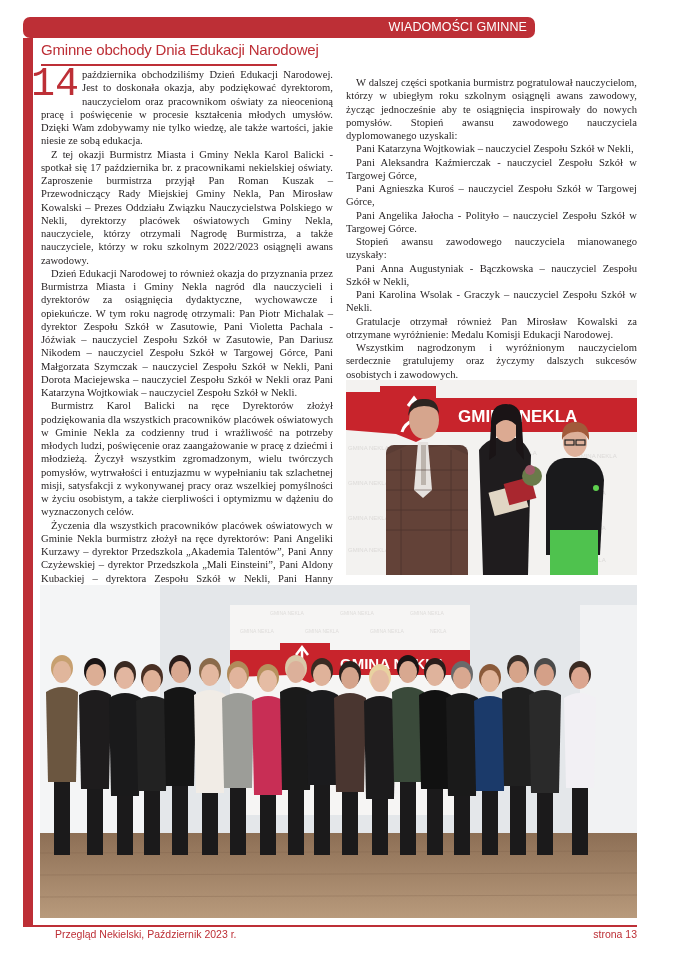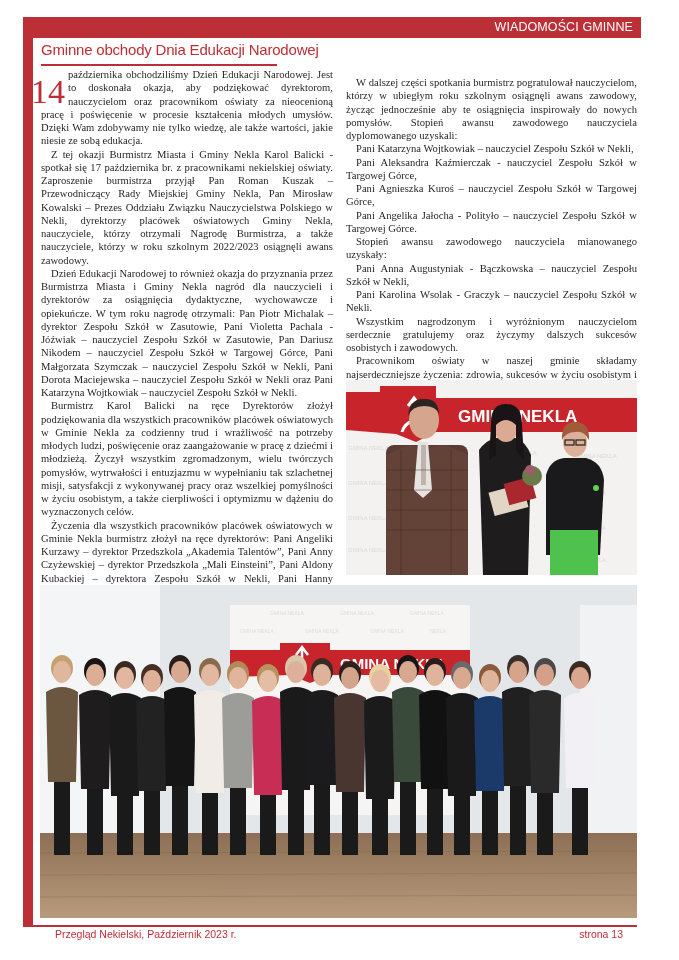--- a/index.html
+++ b/index.html
@@ -1,35 +1,35 @@
 <!DOCTYPE html>
 <html><head>
 <meta charset="utf-8">
 <style>
   html,body{margin:0;padding:0;background:#fff;}
   body{width:679px;height:960px;position:relative;overflow:hidden;font-family:"DejaVu Serif","Liberation Serif",serif;color:#231f20;}
-  .header-bar{position:absolute;left:23px;top:17px;width:618px;height:21px;background:#bd2f36;}
+  .header-bar{position:absolute;left:23px;top:17px;width:512px;height:21px;background:#bd2f36;border-radius:7px;}
   .header-label{position:absolute;right:8px;top:3px;font-family:"Liberation Sans",sans-serif;font-size:12.5px;color:#fff;letter-spacing:0.1px;}
   .left-stripe{position:absolute;left:23px;top:38px;width:10px;height:887px;background:#bd2f36;}
   .title{position:absolute;left:41px;top:41px;font-family:"Liberation Sans",sans-serif;font-size:15px;color:#bd2f36;letter-spacing:-0.2px;}
   .title-rule{position:absolute;left:41px;top:64px;width:236px;height:1.5px;background:#bd2f36;}
   .col{position:absolute;font-family:"Liberation Serif",serif;font-size:10.6px;line-height:13.25px;text-align:justify;color:#231f20;}
   .col p{margin:0;text-indent:10px;hyphens:auto;}
   .col-left{left:41px;top:68px;width:292px;}
   .col-right{left:346px;top:76px;width:291px;}
-  .dropcap{float:left;font-size:34px;line-height:26px;color:#bd2f36;margin:11px 3px 0 -10px;padding:0;font-family:Liberation Serif, serif;}
+  .dropcap{float:left;font-size:40px;line-height:26px;color:#bd2f36;margin:4px 3px 0 -10px;padding:0;font-family:Liberation Mono, monospace;}
   .sign{text-align:right;font-style:italic;text-indent:0 !important;}
   .noindent{text-indent:0 !important;}
   
   .photo{position:absolute;overflow:hidden;}
   .photo1{left:346px;top:380px;width:291px;height:195px;background:#f0eeec;}
   .photo2{left:40px;top:585px;width:597px;height:333px;background:#e9eaec;}
   .footer-rule{position:absolute;left:23px;top:925px;width:614px;height:1.5px;background:#bd2f36;}
   .footer-left{position:absolute;left:23px;top:928px;font-family:"Liberation Sans",sans-serif;font-size:10.5px;color:#bd2f36;margin-left:32px;}
-  .footer-right{position:absolute;right:56px;top:928px;font-family:"Liberation Sans",sans-serif;font-size:10.5px;color:#bd2f36;}
+  .footer-right{position:absolute;right:42px;top:928px;font-family:"Liberation Sans",sans-serif;font-size:10.5px;color:#bd2f36;}
   .banner-text{font-family:"Liberation Sans",sans-serif;font-weight:bold;fill:#fff;}
 </style>
 </head>
 <body>
 
 <div class="header-bar">
   <span class="header-label">WIADOMOŚCI GMINNE</span>
 </div>
 <div class="left-stripe"></div>
 
@@ -46,20 +46,21 @@
 
 <div class="col col-right">
   <p>W dalszej części spotkania burmistrz pogratulował nauczycielom, którzy w ubiegłym roku szkolnym osiągnęli awans zawodowy, życząc jednocześnie aby te osiągnięcia inspirowały do nowych pomysłów. Stopień awansu zawodowego nauczyciela dyplomowanego uzyskali:</p>
   <p>Pani Katarzyna Wojtkowiak – nauczyciel Zespołu Szkół w Nekli,</p>
   <p>Pani Aleksandra Kaźmierczak - nauczyciel Zespołu Szkół w Targowej Górce,</p>
   <p>Pani Agnieszka Kuroś – nauczyciel Zespołu Szkół w Targowej Górce,</p>
   <p>Pani Angelika Jałocha - Polityło – nauczyciel Zespołu Szkół w Targowej Górce.</p>
   <p>Stopień awansu zawodowego nauczyciela mianowanego uzyskały:</p>
   <p>Pani Anna Augustyniak - Bączkowska – nauczyciel Zespołu Szkół w Nekli,</p>
   <p>Pani Karolina Wsolak - Graczyk – nauczyciel Zespołu Szkół w Nekli.</p>
+  <p>Gratulacje otrzymał również Pan Mirosław Kowalski za otrzymane wyróżnienie: Medalu Komisji Edukacji Narodowej.</p>
   <p>Wszystkim nagrodzonym i wyróżnionym nauczycielom serdecznie gratulujemy oraz życzymy dalszych sukcesów osobistych i zawodowych.</p>
   <p>Pracownikom oświaty w naszej gminie składamy najserdeczniejsze życzenia: zdrowia, sukcesów w życiu osobistym i zawodowym, satysfakcji z wykonywanej pracy oraz wytrwałości w przekazywaniu wiedzy.</p>
   <p class="sign">Referat Oświaty</p>
 </div>
 
 <div class="photo photo1">
   <svg width="291" height="195" viewBox="0 0 291 195">
     <rect x="0" y="0" width="291" height="195" fill="#f3f2f0"></rect>
 
     <g fill="#dcdad8" font-family="Liberation Sans, sans-serif" font-size="6">

